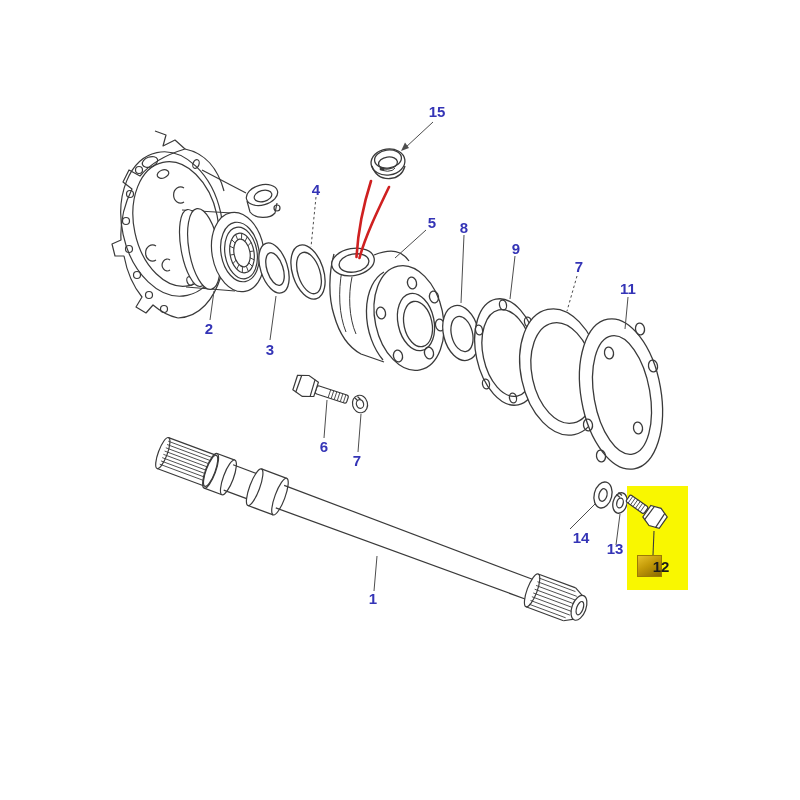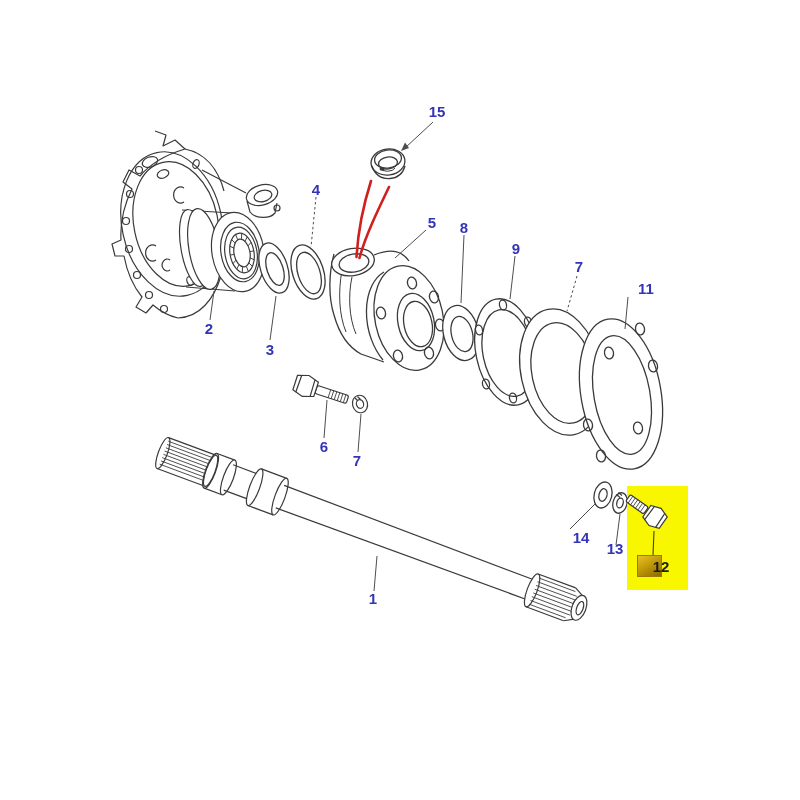--- a/index.html
+++ b/index.html
@@ -290,19 +290,19 @@
   <div class="lbl" style="left:373px;top:598px">1</div>
   <div class="lbl" style="left:209px;top:328px">2</div>
   <div class="lbl" style="left:270px;top:349px">3</div>
   <div class="lbl" style="left:316px;top:189px">4</div>
   <div class="lbl" style="left:432px;top:222px">5</div>
   <div class="lbl" style="left:324px;top:446px">6</div>
   <div class="lbl" style="left:357px;top:460px">7</div>
   <div class="lbl" style="left:464px;top:227px">8</div>
   <div class="lbl" style="left:516px;top:248px">9</div>
   <div class="lbl" style="left:579px;top:266px">7</div>
-  <div class="lbl" style="left:646px;top:288px">11</div>
+  <div class="lbl" style="left:628px;top:288px">11</div>
   <div class="lbl" style="left:615px;top:548px">13</div>
   <div class="lbl" style="left:581px;top:537px">14</div>
   <div class="lbl" style="left:437px;top:111px">15</div>
 
   <div class="tag">12</div>
 </div>
 
 </body></html>

